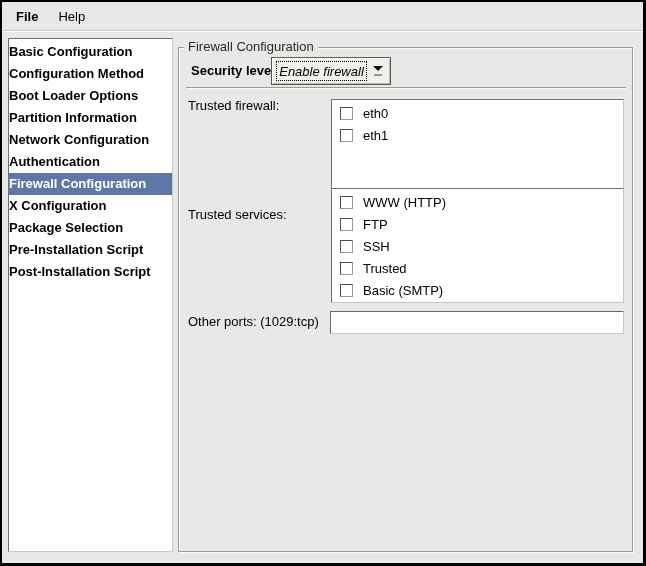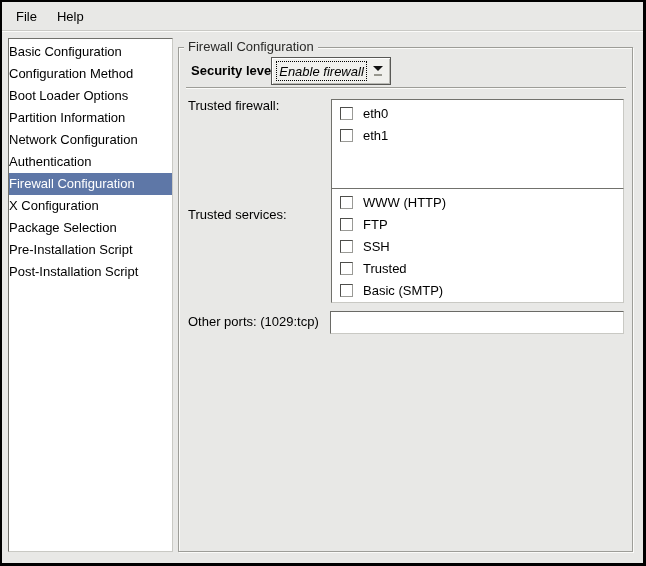--- a/index.html
+++ b/index.html
@@ -8,27 +8,27 @@
 
   .window { position:absolute; left:0; top:0; width:646px; height:566px; background:#000; }
   .inner  { position:absolute; left:2px; top:2px; right:3px; bottom:3px; background:#e8e8e6; overflow:hidden; }
 
   
   .menubar { position:absolute; left:0; top:0; right:0; height:29px;
              border-bottom:1px solid #c9c9c5; box-shadow:0 1px 0 #fbfbf9;
              display:flex; align-items:center; }
   .menu-item { padding:4px 10px; cursor:default; }
   .menu-item span::first-letter { text-decoration:underline; }
-  .menu-item:first-child { margin-left:4px; }
+  .menu-item:first-child { margin-left:4px;font-weight:bold; }
 
   
   .sidebar { position:absolute; left:6px; top:36px; width:165px; height:514px;
              background:#fff; border:1px solid; border-color:#71716c #c9c9c4 #c9c9c4 #71716c;
              padding-top:2px; overflow:hidden; }
-  .side-item { height:22px; line-height:22px; white-space:nowrap; cursor:default; }
+  .side-item { height:22px; line-height:22px; white-space:nowrap; cursor:default;font-weight:bold; }
   .side-item.selected { background:#5e77a7; color:#fff; }
 
   
   .frame { position:absolute; left:176px; top:45px; width:455px; height:505px;
            border:1px solid #9d9d98; box-shadow:inset 1px 1px 0 #fbfbf9, 1px 1px 0 #fbfbf9; }
   .frame-label { position:absolute; left:182px; top:37px; height:16px; line-height:16px;
                  background:#e8e8e6; padding:0 4px; color:#2a2a28; }
 
   .panel-label { position:absolute; line-height:16px; }
 

